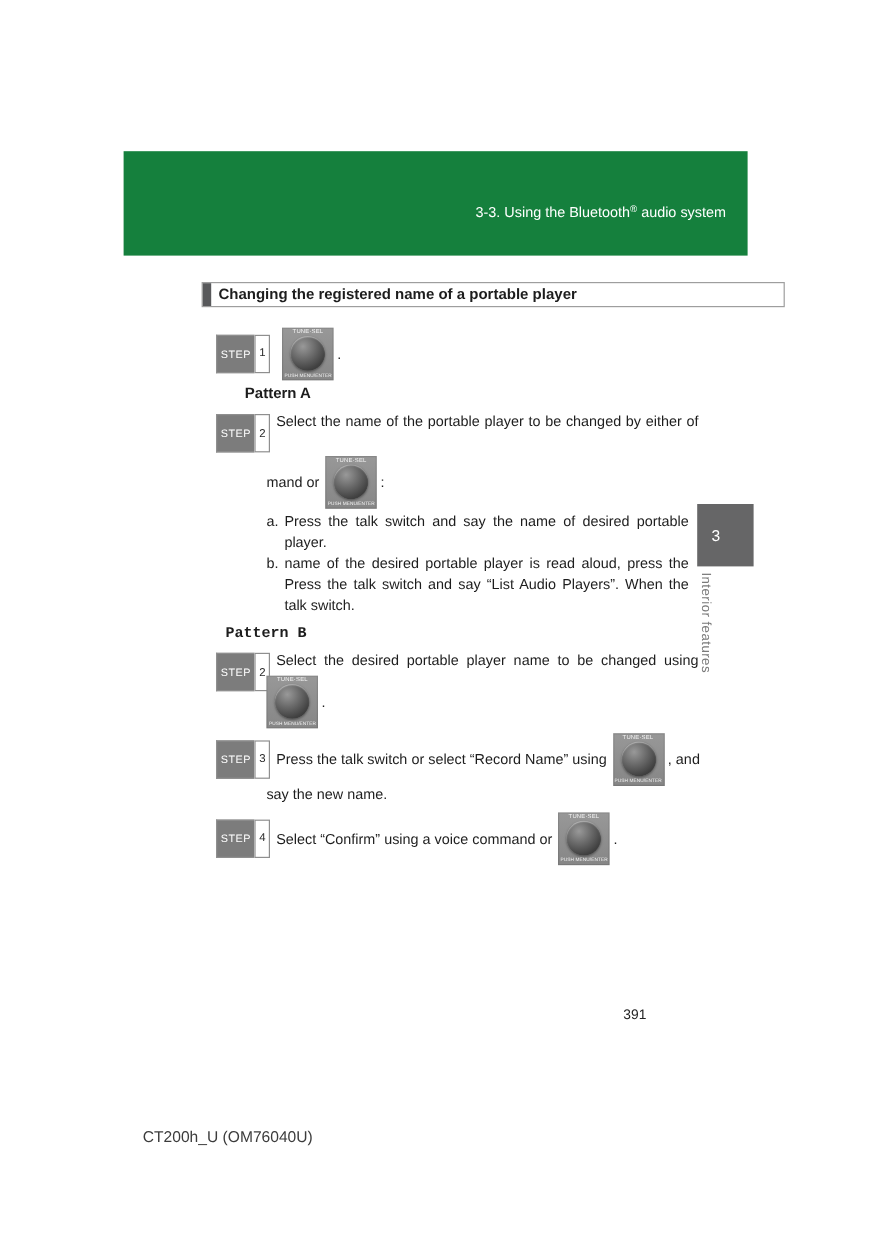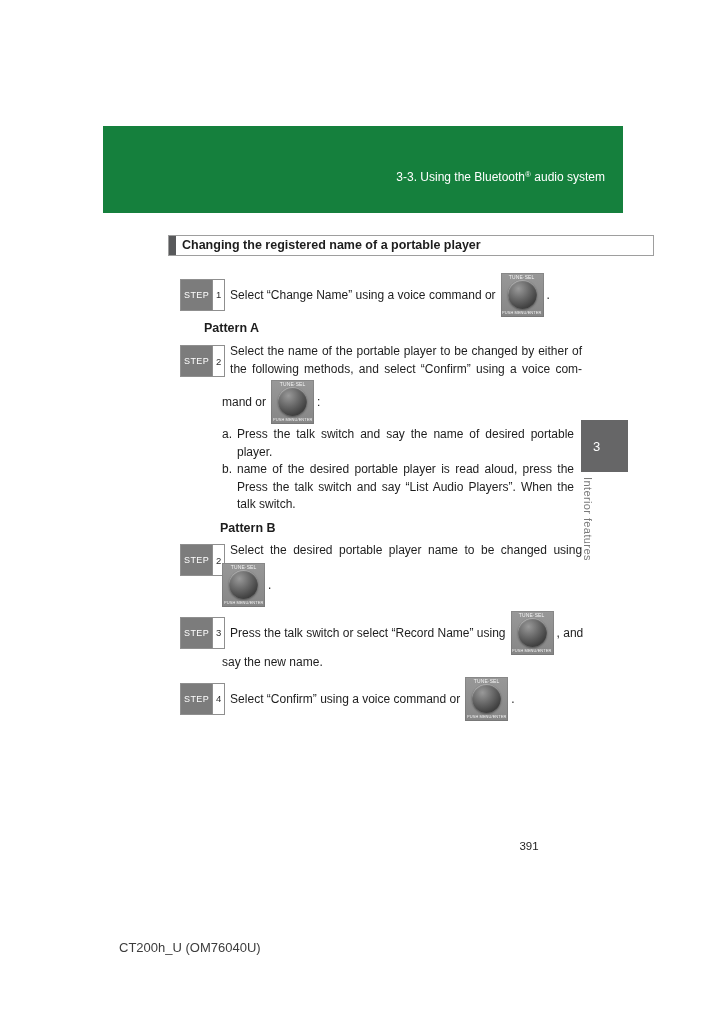--- a/index.html
+++ b/index.html
@@ -114,39 +114,37 @@
   <div class="title-box">
     <div class="title-accent"></div>
     <div class="title-text">Changing the registered name of a portable player</div>
   </div>
 
   <div class="step-row" style="left:180px; top:272px;">
     <span class="badge">
       <span class="badge-word">STEP</span>
       <span class="badge-num">1</span>
     </span>
-    <span>Select “Change Name” using a voice command or</span>
     <span class="knob">
       <span class="knob-top">TUNE·SEL</span>
       <span class="knob-circle"></span>
       <span class="knob-bottom">PUSH MENU/ENTER</span>
     </span>
     <span class="after">.</span>
   </div>
 
   <div class="heading" style="left:180px; top:320px;">Pattern A</div>
 
   <div class="step-para" style="left:180px; top:343px;">
     <span class="badge">
       <span class="badge-word">STEP</span>
       <span class="badge-num">2</span>
     </span>
     <div class="lines">
       <div class="body-line just">Select the name of the portable player to be changed by either of</div>
-      <div class="body-line just">the following methods, and select “Confirm” using a voice com-</div>
     </div>
   </div>
 
   <div class="step-row" style="left:222px; top:379px;">
     <span>mand or</span>
     <span class="knob">
       <span class="knob-top">TUNE·SEL</span>
       <span class="knob-circle"></span>
       <span class="knob-bottom">PUSH MENU/ENTER</span>
     </span>
@@ -163,21 +161,21 @@
 
   <div class="list-item" style="left:222px; top:461px;">
     <div class="marker">b.</div>
     <div class="lines">
       <div class="body-line just">name of the desired portable player is read aloud, press the</div>
       <div class="body-line just">Press the talk switch and say “List Audio Players”. When the</div>
       <div class="body-line nowrap">talk switch.</div>
     </div>
   </div>
 
-  <div class="heading" style="left:196px; top:520px;">Pattern B</div>
+  <div class="heading" style="left:164px; top:520px;font-family:Liberation Mono, monospace;">Pattern B</div>
 
   <div class="step-para" style="left:180px; top:542px;">
     <span class="badge">
       <span class="badge-word">STEP</span>
       <span class="badge-num">2</span>
     </span>
     <div class="lines">
       <div class="body-line just">Select the desired portable player name to be changed using</div>
     </div>
   </div>

